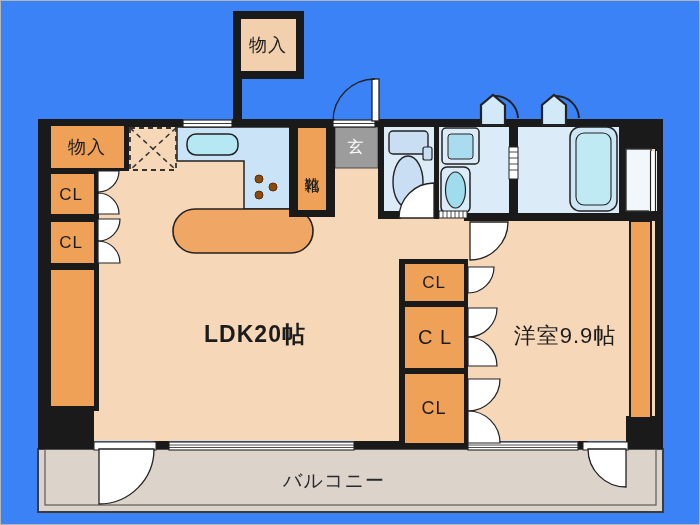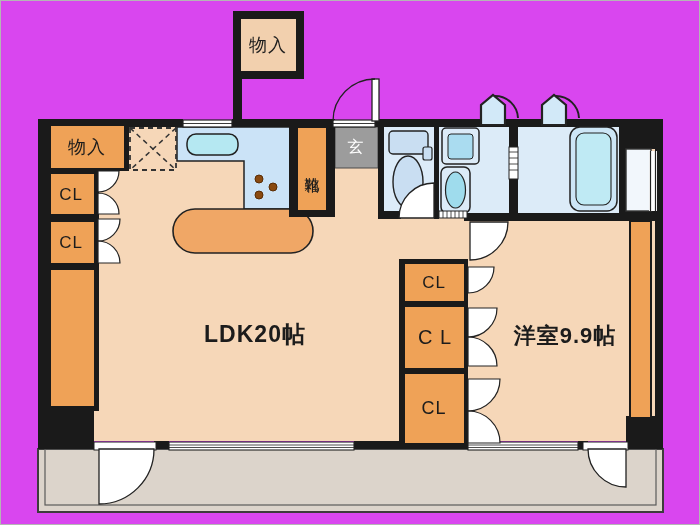--- a/index.html
+++ b/index.html
@@ -1,17 +1,17 @@
 <!DOCTYPE html>
 <html><head>
 <meta charset="utf-8">
 <style>
   html,body{margin:0;padding:0;background:#fff;}
   #plan{
-    position:relative;width:700px;height:525px;background:#d946ef;
+    position:relative;width:700px;height:525px;background:#3b82f6;
     border:1px solid #b5b5b5;box-sizing:border-box;overflow:hidden;
     font-family:"Liberation Sans","DejaVu Sans",sans-serif;
   }
   #plan svg{position:absolute;left:0;top:0;}
   .lbl{
     position:absolute;transform:translate(-50%,-50%);
     color:#1c1c1c;white-space:nowrap;letter-spacing:1px;line-height:1;
     user-select:none;
   }
   .lbl.vert{writing-mode:vertical-rl;letter-spacing:2px;line-height:1.05;}
@@ -153,14 +153,15 @@
   <div class="lbl" style="left:267px;top:44px;font-size:18px;">物入</div>
   <div class="lbl" style="left:86px;top:146px;font-size:18px;">物入</div>
   <div class="lbl" style="left:70px;top:193px;font-size:17px;">CL</div>
   <div class="lbl" style="left:70px;top:241px;font-size:17px;">CL</div>
   <div class="lbl vert" style="left:311px;top:166px;font-size:15px;">靴箱</div>
   <div class="lbl" style="left:355px;top:146px;font-size:16px;color:#ffffff;">玄</div>
   <div class="lbl" style="left:254px;top:333px;font-size:23px;font-weight:bold;">LDK20帖</div>
   <div class="lbl" style="left:433px;top:281px;font-size:17px;">CL</div>
   <div class="lbl" style="left:434px;top:336px;font-size:20px;">C L</div>
   <div class="lbl" style="left:433px;top:407px;font-size:18px;">CL</div>
-  <div class="lbl" style="left:564px;top:335px;font-size:22px;font-weight:bold;">洋室9.9帖</div>
+  <div class="lbl" style="left:564px;top:335px;font-size:22px;">洋室9.9帖</div>
+  <div class="lbl" style="left:333px;top:479px;font-size:19px;color:#2a2a2a;">バルコニー</div>
 </div>
 
 </body></html>

